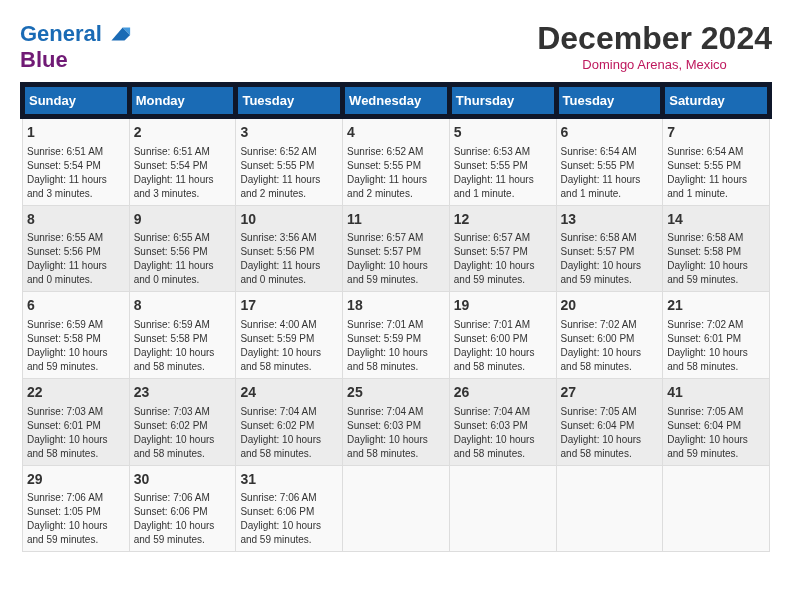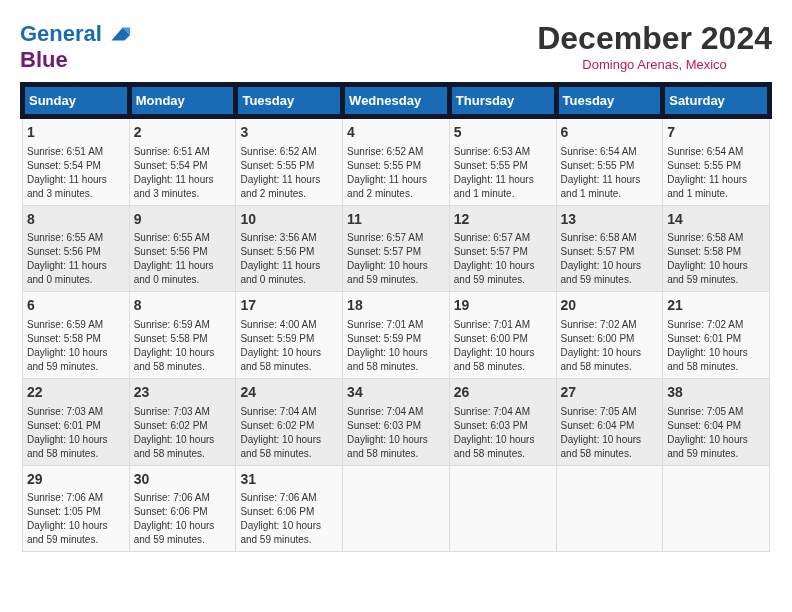--- a/index.html
+++ b/index.html
@@ -271,39 +271,39 @@
         <div class="day-detail">Sunset: 6:02 PM</div>
         <div class="day-detail">Daylight: 10 hours and 58 minutes.</div>
       </td>
         <td>
         <span class="day-num">24</span>
         <div class="day-detail">Sunrise: 7:04 AM</div>
         <div class="day-detail">Sunset: 6:02 PM</div>
         <div class="day-detail">Daylight: 10 hours and 58 minutes.</div>
       </td>
         <td>
-        <span class="day-num">34</span>
+        <span class="day-num">25</span>
         <div class="day-detail">Sunrise: 7:04 AM</div>
         <div class="day-detail">Sunset: 6:03 PM</div>
         <div class="day-detail">Daylight: 10 hours and 58 minutes.</div>
       </td>
         <td>
         <span class="day-num">26</span>
         <div class="day-detail">Sunrise: 7:04 AM</div>
         <div class="day-detail">Sunset: 6:03 PM</div>
         <div class="day-detail">Daylight: 10 hours and 58 minutes.</div>
       </td>
         <td>
         <span class="day-num">27</span>
         <div class="day-detail">Sunrise: 7:05 AM</div>
         <div class="day-detail">Sunset: 6:04 PM</div>
         <div class="day-detail">Daylight: 10 hours and 58 minutes.</div>
       </td>
         <td>
-        <span class="day-num">38</span>
+        <span class="day-num">41</span>
         <div class="day-detail">Sunrise: 7:05 AM</div>
         <div class="day-detail">Sunset: 6:04 PM</div>
         <div class="day-detail">Daylight: 10 hours and 59 minutes.</div>
       </td>
       </tr>
       <tr>
         <td>
         <span class="day-num">29</span>
         <div class="day-detail">Sunrise: 7:06 AM</div>
         <div class="day-detail">Sunset: 1:05 PM</div>

